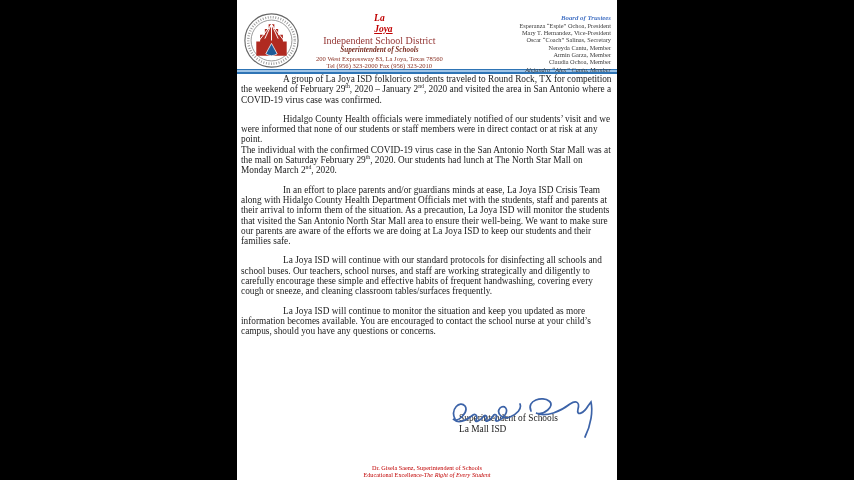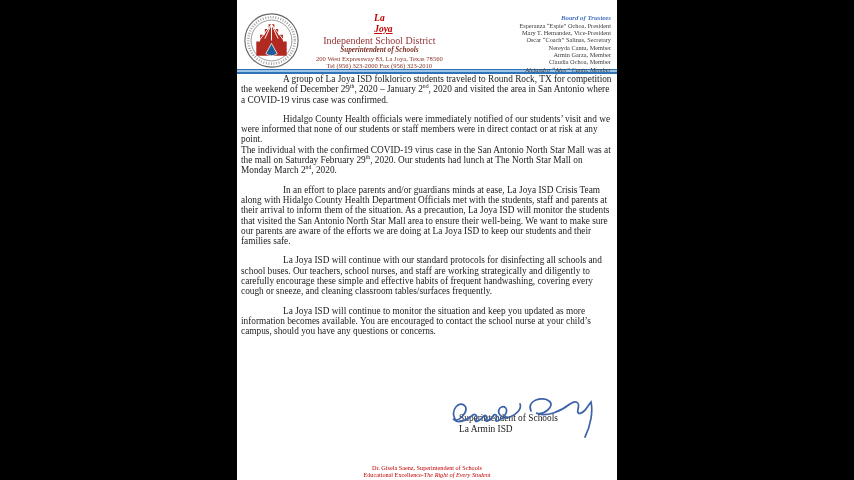--- a/index.html
+++ b/index.html
@@ -84,37 +84,37 @@
             <div class="b-member">Claudia Ochoa, Member</div>
             <div class="b-member">Alejandro “Alex” Cantu, Member</div>
           </div>
       </div>
     </div>
 
     <div class="divider"></div>
 
 
     <div class="body-text" id="letter-body">
-        <p class="para indent"><span>A group of La Joya ISD folklorico students traveled to Round Rock, TX for competition the weekend of December 29</span><sup>th</sup><span>, 2020 – January 2</span><sup>nd</sup><span>, 2020 and visited the area in San Antonio where a COVID-19 virus case was confirmed.</span></p>
+        <p class="para indent"><span>A group of La Joya ISD folklorico students traveled to Round Rock, TX for competition the weekend of February 29</span><sup>th</sup><span>, 2020 – January 2</span><sup>nd</sup><span>, 2020 and visited the area in San Antonio where a COVID-19 virus case was confirmed.</span></p>
         <p class="para indent"><span>Hidalgo County Health officials were immediately notified of our students’ visit and we were informed that none of our students or staff members were in direct contact or at risk at any point.</span><br><span>The individual with the confirmed COVID-19 virus case in the San Antonio North Star Mall was at the mall on Saturday February 29</span><sup>th</sup><span>, 2020. Our students had lunch at The North Star Mall on Monday March 2</span><sup>nd</sup><span>, 2020.</span></p>
         <p class="para indent"><span>In an effort to place parents and/or guardians minds at ease, La Joya ISD Crisis Team along with Hidalgo County Health Department Officials met with the students, staff and parents at their arrival to inform them of the situation.  As a precaution, La Joya ISD will monitor the students that visited the San Antonio North Star Mall area to ensure their well-being. We want to make sure our parents are aware of the efforts we are doing at La Joya ISD to keep our students and their families safe.</span></p>
         <p class="para indent"><span>La Joya ISD will continue with our standard protocols for disinfecting all schools and school buses.  Our teachers, school nurses, and staff are working strategically and diligently to carefully encourage these simple and effective habits of frequent handwashing, covering every cough or sneeze, and cleaning classroom tables/surfaces frequently.</span></p>
         <p class="para indent"><span>La Joya ISD will continue to monitor the situation and keep you updated as more information becomes available.  You are encouraged to contact the school nurse at your child’s campus, should you have any questions or concerns.</span></p>
       </div>
 
     <div class="closing">
       <svg class="sig-svg" viewBox="0 0 152 48">
         <g fill="none" stroke="#3c63a8" stroke-width="1.7" stroke-linecap="round">
           <path d="M8,26 C3,16 13,7 18,13 C22,19 11,30 6,26 C12,32 21,26 26,22 C29,20 31,24 29,27 C27,30 33,28 36,24 C38,21 41,23 39,26 C37,30 43,28 46,23 C48,20 51,22 49,26 C47,30 54,28 58,22 C62,16 57,11 53,15 C49,20 55,27 63,24 C70,21 75,16 73,11"></path>
           <path d="M84,18 C79,7 96,3 102,8 C109,13 96,23 89,20 C99,25 114,18 123,11 C129,7 133,9 131,16 C129,24 137,20 141,13 L144,9 C146,18 144,32 138,44"></path>
         </g>
       </svg>
       <div class="signer" id="signer-lines">
           <div>Superintendent of Schools</div>
-          <div>La Armin ISD</div>
+          <div>La Mall ISD</div>
         </div>
     </div>
 
     <div class="footer">
       <div>Dr. Gisela Saenz, Superintendent of Schools</div>
       <div><span>Educational Excellence-</span><span class="it">The Right of Every Student</span></div>
     </div>
 
   </div>
 </div>

